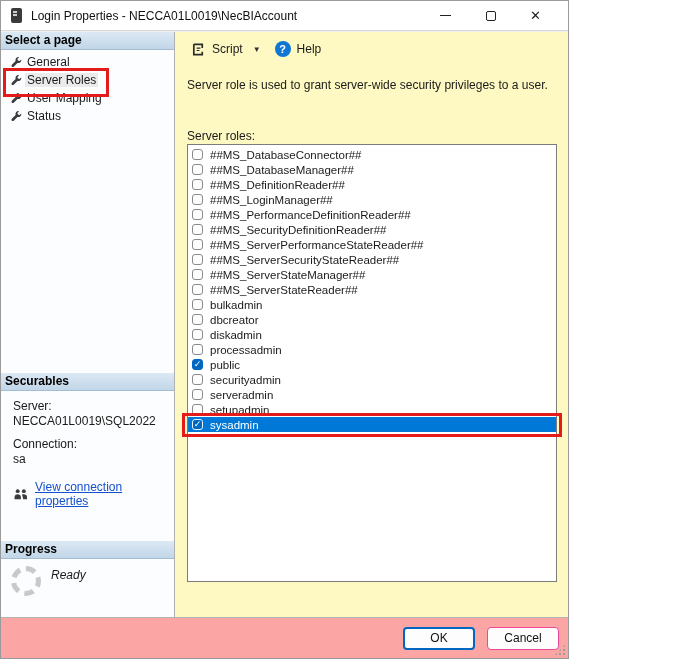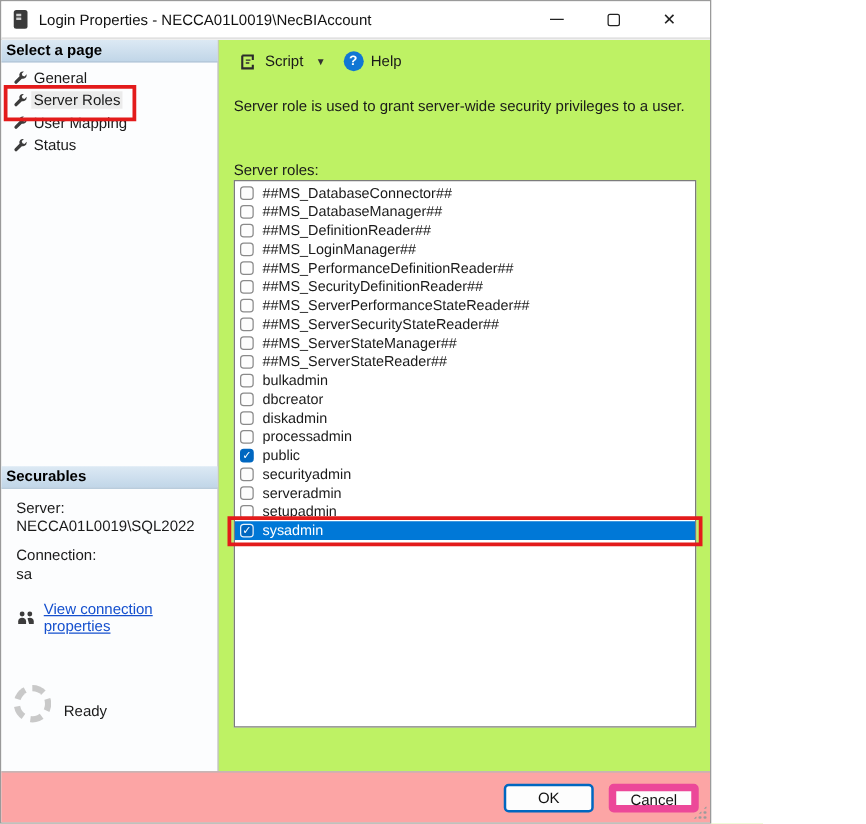--- a/index.html
+++ b/index.html
@@ -38,24 +38,24 @@
   .conn-body { padding:8px 0 0 12px; }
   .conn-label { margin-top:9px; }
   .conn-label:first-child { margin-top:0; }
   .conn-value { margin-top:1px; }
   .link-row { display:flex; align-items:center; gap:7px; margin-top:14px; }
   .conn-link { color:#1550ce; text-decoration:underline; cursor:pointer; }
   .people-icon { width:15px; height:13px; flex:none; display:flex; }
 
   .progress-body { display:flex; align-items:flex-start; gap:10px; padding:7px 0 0 10px; }
   .spinner { width:30px; height:30px; border:5px dashed #c9c9c9; border-radius:50%; flex:none; }
-  .progress-status { margin-top:14px; }
-
-  
-  .main { flex:1; position:relative; background:#bef264; }
+  .progress-status { margin-top:2px;font-style:italic; }
+
+  
+  .main { flex:1; position:relative; background:#fef9c3; }
   .toolbar { position:absolute; top:0; left:0; right:0; height:34px; display:flex; align-items:center; padding-left:9px; }
   .script-button { display:flex; align-items:center; gap:6px; padding:4px 7px; border-radius:2px; cursor:pointer; }
   .script-icon { width:15px; height:15px; display:flex; }
   .caret-icon { font-size:8px; color:#333; margin-left:4px; }
   .help-button { display:flex; align-items:center; gap:6px; padding:4px 7px; cursor:pointer; }
   .help-icon { width:16px; height:16px; border-radius:50%; background:#1076d4; color:#fff; font-weight:bold; font-size:11px;
                display:flex; align-items:center; justify-content:center; }
 
   .description { position:absolute; top:46px; left:12px; right:12px; }
   .list-label { position:absolute; top:97px; left:12px; }
@@ -69,21 +69,21 @@
   .role-row.checked .check-glyph { display:block; }
   .role-row.selected { background:#0078d7; color:#fff; }
   .role-row.selected .role-checkbox { border-color:#e8f2fb; }
   .role-row.annotated::after { content:""; position:absolute; left:-6px; right:-6px; top:-4px; bottom:-5px;
                                border:3px solid #e31b1b; pointer-events:none; z-index:5; }
   .role-name { white-space:nowrap; font-size:11.5px; }
 
   
   .footer { position:absolute; left:0; right:0; bottom:0; height:41px; background:#fca5a5; border-top:1px solid #b5b5b5;
             display:flex; align-items:center; justify-content:flex-end; gap:12px; padding-right:9px; }
-  .btn { width:72px; height:23px; background:#fdfdfd; border:6px solid #ec4899; border-radius:4px; font-family:inherit;
+  .btn { width:72px; height:23px; background:#fdfdfd; border:1px solid #ec4899; border-radius:4px; font-family:inherit;
          font-size:12px; color:#111; cursor:pointer; }
   .btn.primary { border:2px solid #0067c0; }
   .resize-grip { position:absolute; right:2px; bottom:2px; width:12px; height:12px;
                  background-image:radial-gradient(#9b9b9b 1px, transparent 1.2px); background-size:4px 4px;
                  clip-path:polygon(100% 0, 100% 100%, 0 100%); }
 </style>
 </head>
 <body>
 
 <div class="window">
@@ -157,20 +157,21 @@
                   <circle cx="11.6" cy="3.4" r="2.1" fill="#3c3c3c"></circle>
                   <path d="M9.6 7.1c.4-.2 1.2-.4 2-.4 1.9 0 3.4 1.2 3.4 2.9V12h-4" fill="#3c3c3c"></path>
                 </svg>
             </span>
             <span class="conn-link">View connection properties</span>
           </div>
         </div>
       </div>
 
       <div class="progress-section">
+        <div class="section-header">Progress</div>
         <div class="progress-body">
           <span class="spinner"></span>
           <span class="progress-status">Ready</span>
         </div>
       </div>
     </div>
 
     <div class="main">
       <div class="toolbar">
         <div class="script-button">

